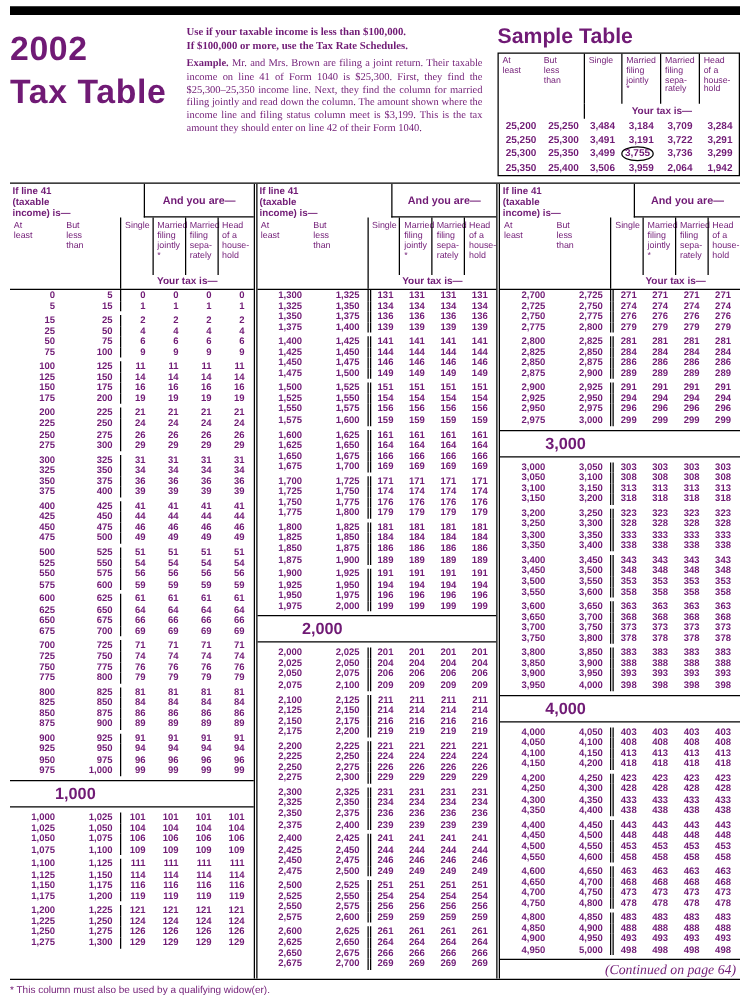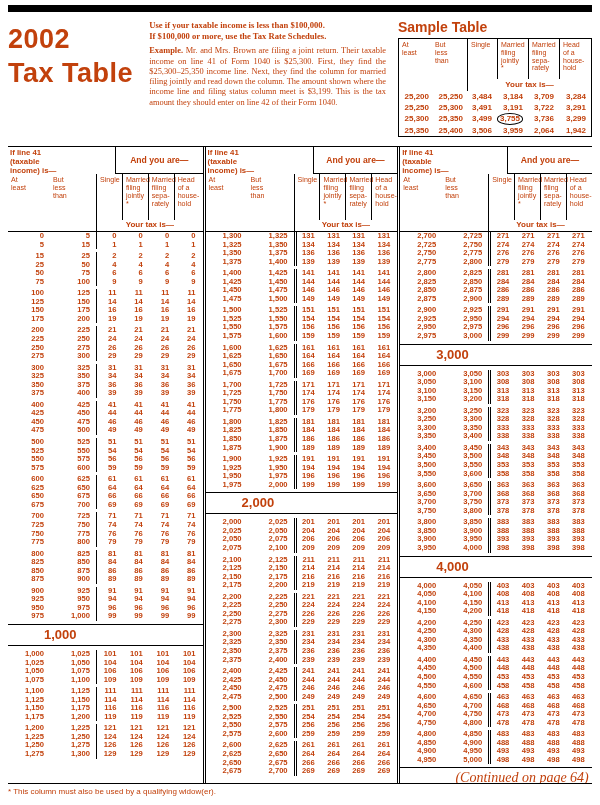--- a/index.html
+++ b/index.html
@@ -1,28 +1,28 @@
 <!DOCTYPE html>
 <html><head>
 <meta charset="utf-8">
 <style>
   html,body{margin:0;padding:0;background:#e8e8e8;}
-  .page{position:relative;width:600px;height:805px;background:#fff;color:#c2410c;
+  .page{position:relative;width:600px;height:805px;background:#fff;color:#701a75;
         font-family:"Liberation Sans",sans-serif;box-sizing:border-box;padding:5px 8px;overflow:hidden;}
   .topbar{height:7px;background:#000;margin-bottom:7px;}
   .header-row{display:flex;height:124px;}
   .title-block{width:142px;padding-top:6px;}
   .title-year,.title-name{font-size:27px;font-weight:bold;line-height:1.05;letter-spacing:0.5px;}
   .title-name{margin-top:6px;}
   .instructions{width:238px;font-family:"Liberation Serif",serif;font-size:8.4px;line-height:1.22;padding-top:1px;box-sizing:border-box;}
   .instr-bold{font-weight:bold;font-size:8.6px;line-height:1.25;}
   .example{margin-top:5px;text-align:justify;}
   .example b{font-weight:bold;}
   .sample{flex:1;padding-left:12px;box-sizing:border-box;}
-  .sample-title{font-weight:bold;font-size:14px;margin:0 0 3px 0;}
+  .sample-title{font-weight:bold;font-size:17px;margin:0 0 3px 0;}
   .sample-table{border:1px solid #000;width:194px;box-sizing:border-box;}
   .sample-head{display:flex;}
   .s-h{box-sizing:border-box;font-size:7px;line-height:1.12;padding:2px 1px 1px 3px;white-space:pre-line;min-height:40px;}
   .s-h.inc1{width:33px;}
   .s-h.inc2{width:35px;}
   .s-h.tax{width:31px;border-left:1px solid #000;}
   .s-h.tax.first{width:30px;}
   .s-h.tax.last{width:32px;}
   .sample-yourtax{margin-left:68px;border-left:1px solid #000;text-align:center;
         font-weight:bold;font-size:8px;padding:1px 0 2px;}
@@ -53,21 +53,21 @@
   .sec-title{border-top:1px solid #000;border-bottom:1px solid #000;font-size:13px;font-weight:bold;
         padding:2px 0 3px 36px;margin:2px 0 4px 0;}
   .group{margin-bottom:3px;}
   .row{display:flex;line-height:8.55px;font-size:7.6px;font-weight:bold;}
   .c-at{width:42px;text-align:right;padding-right:6px;box-sizing:border-box;flex:none;}
   .c-but{width:46px;text-align:right;padding-right:6px;box-sizing:border-box;flex:none;}
   .taxes{flex:1;display:flex;border-left:1px solid #000;}
   .taxes.dbl{border-left:3px double #000;}
   .c-tax{width:25%;text-align:right;padding-right:7px;box-sizing:border-box;}
   .continued{border-top:1px solid #000;font-family:"Liberation Serif",serif;font-style:italic;
-        font-size:14px;text-align:right;padding:2px 3px 0 0;margin-top:3px;}
+        font-size:11px;text-align:right;padding:2px 3px 0 0;margin-top:3px;}
   .footnote{font-size:8px;padding-top:3px;}
 </style>
 </head>
 <body>
 
 <div class="page">
   <div class="topbar"></div>
 
   <div class="header-row">
     <div class="title-block">

